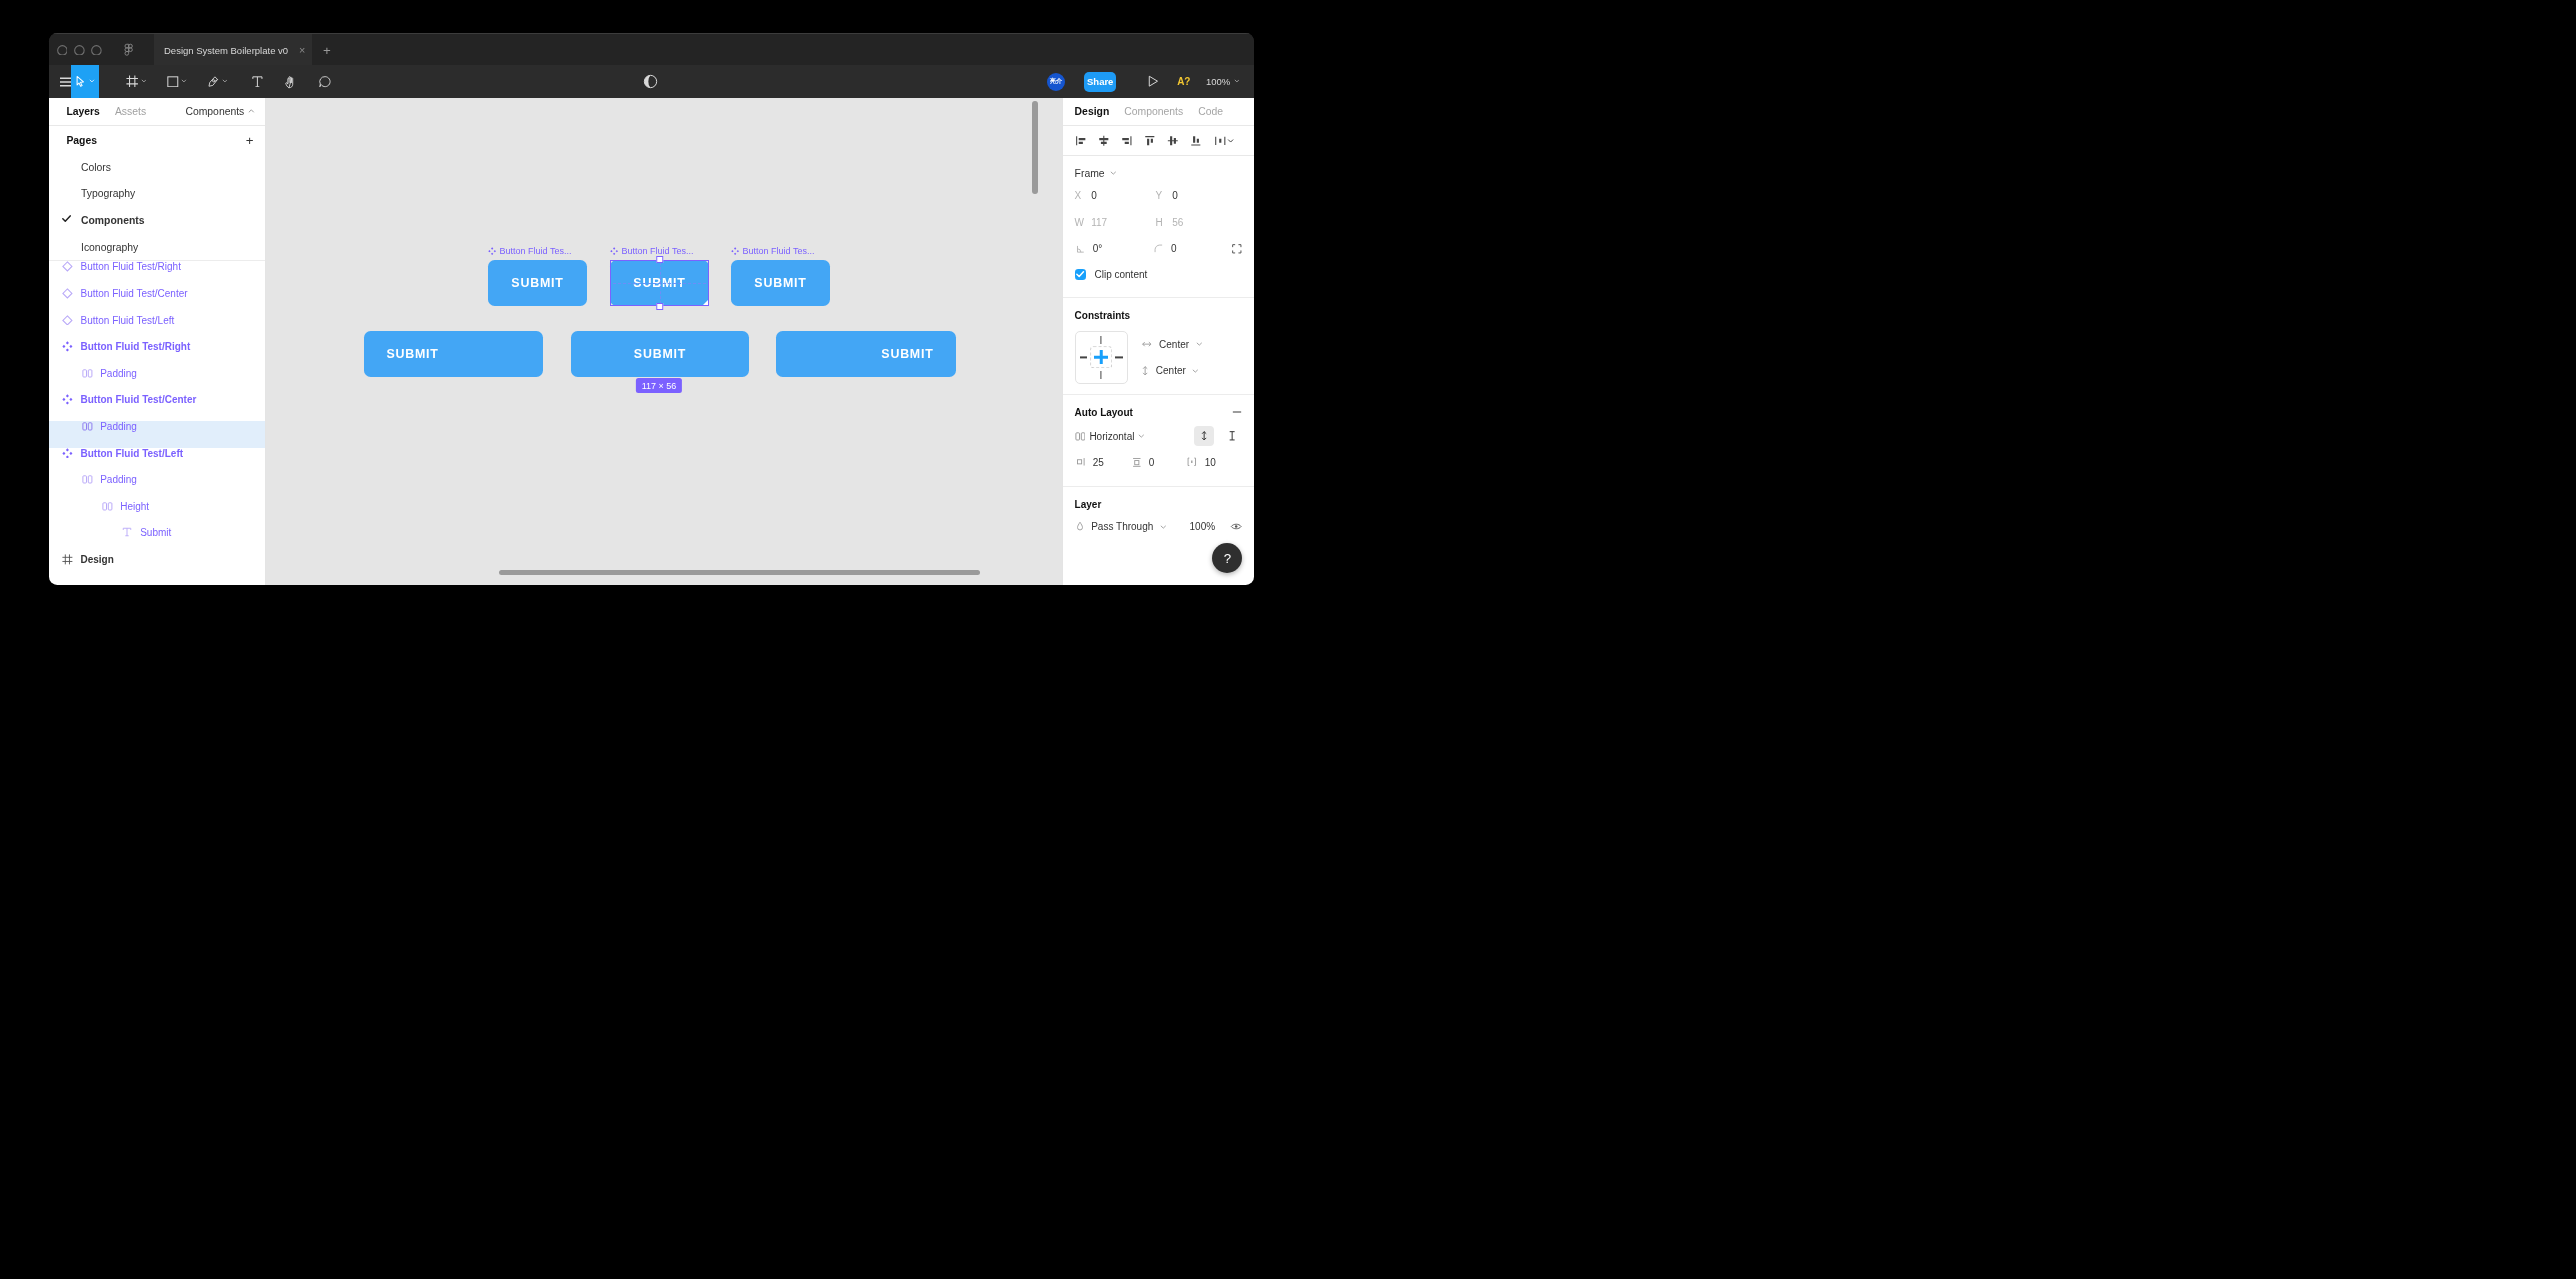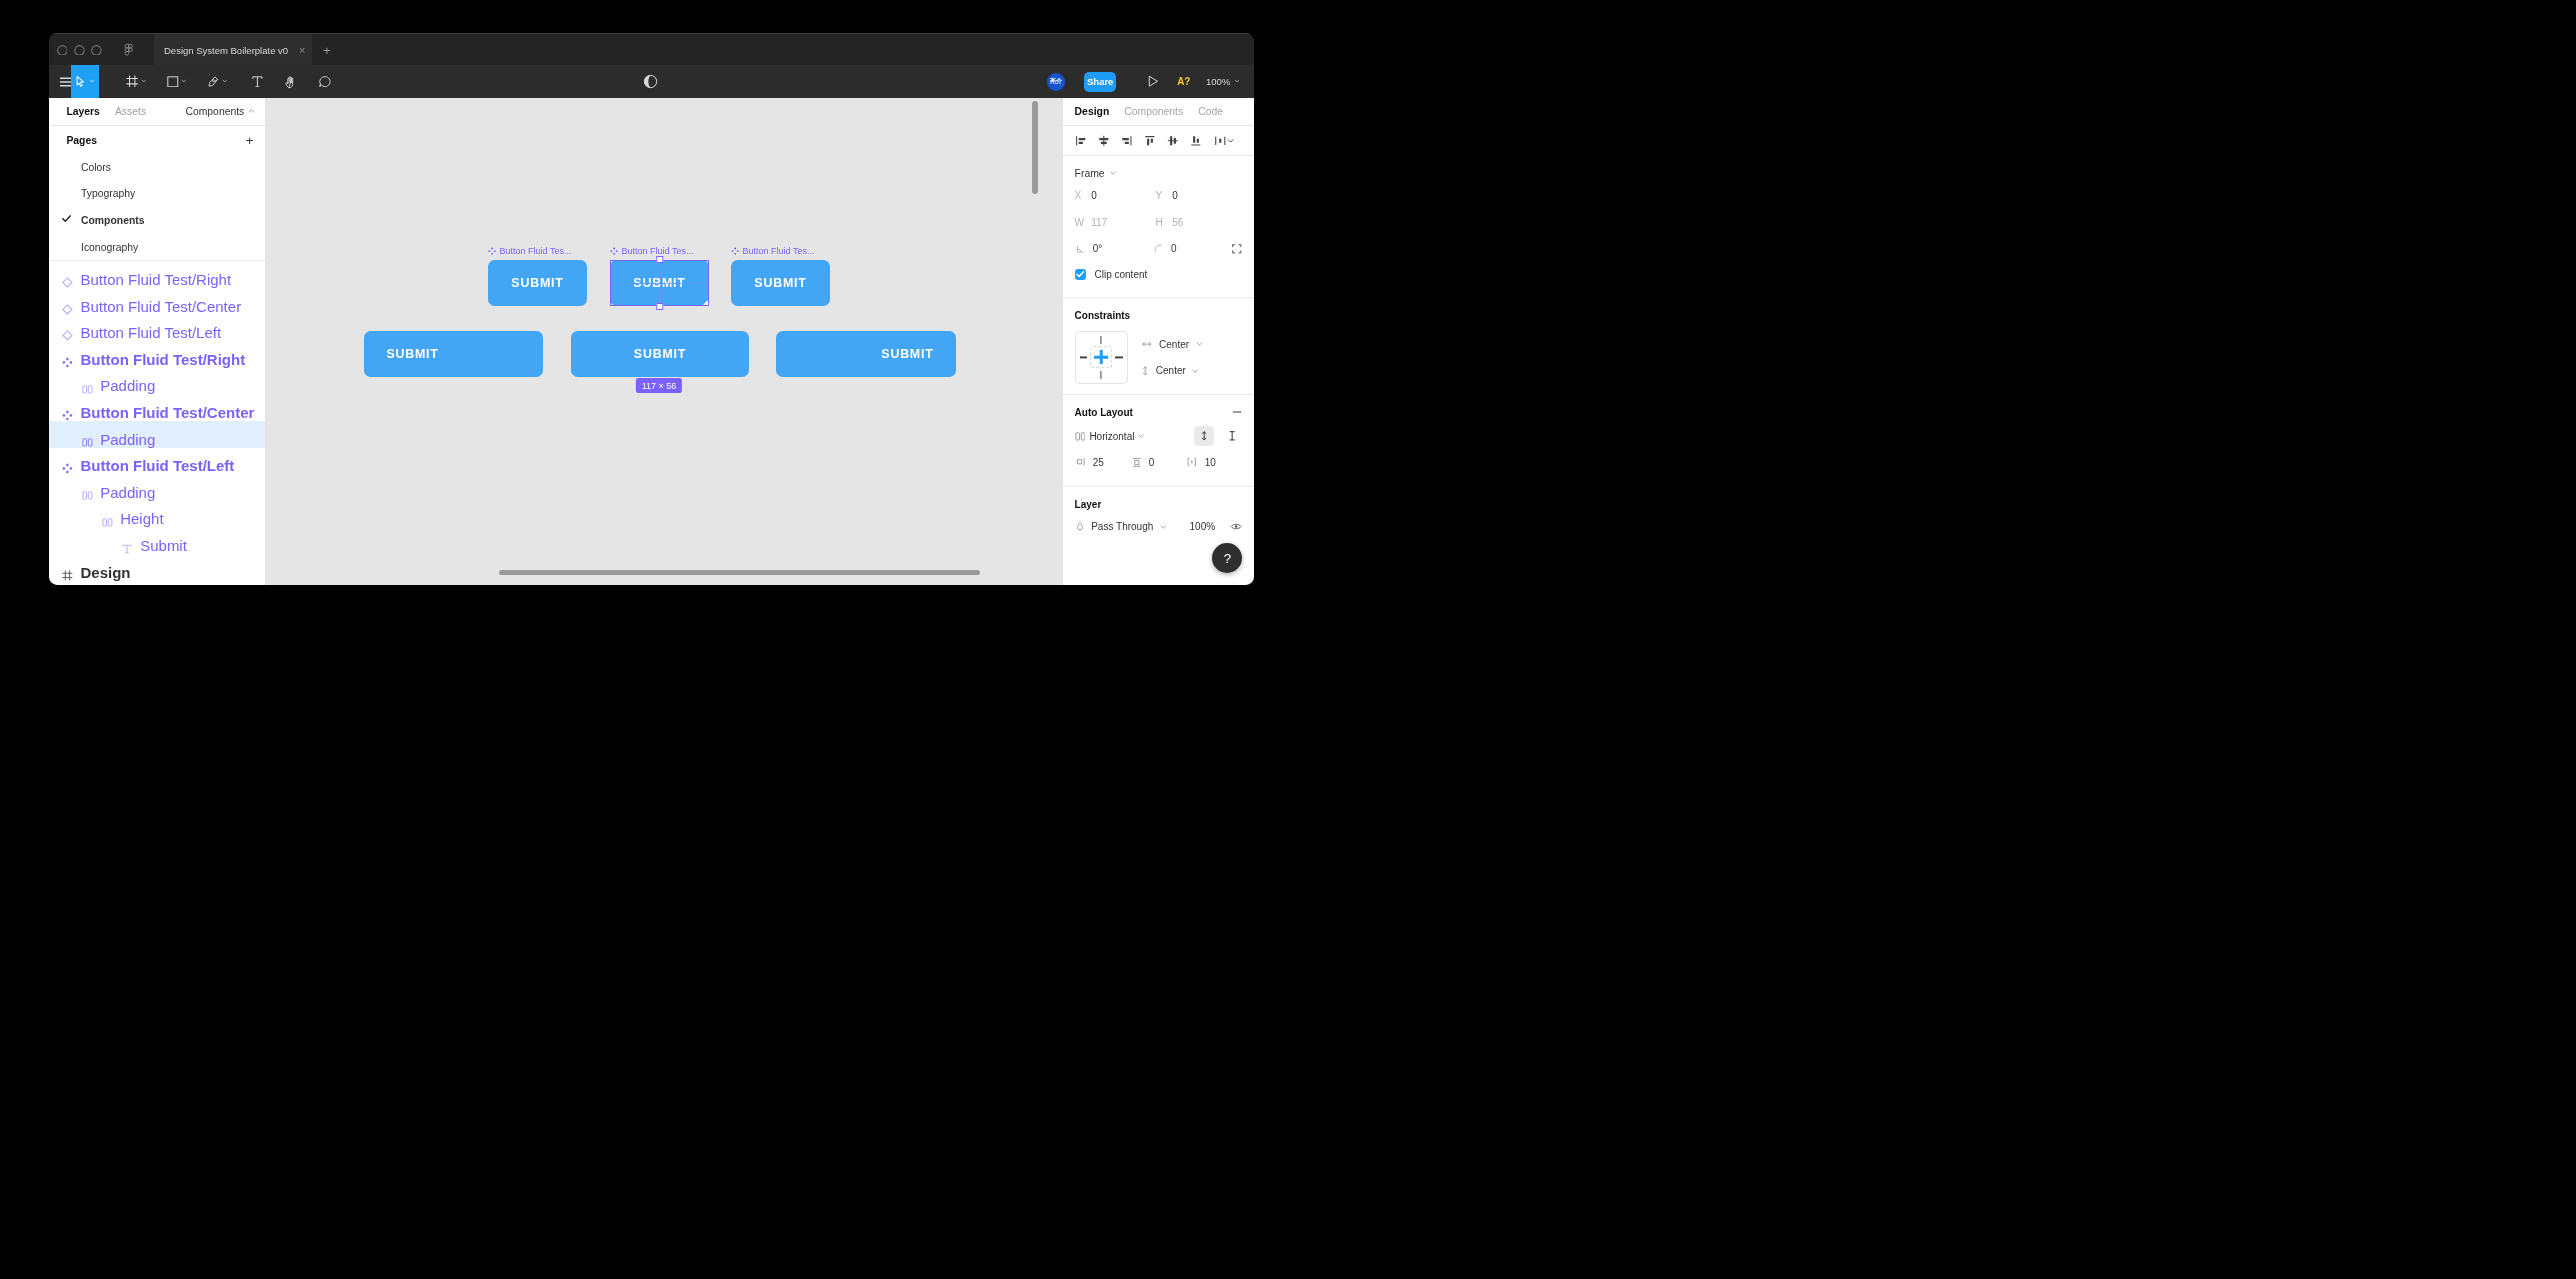--- a/index.html
+++ b/index.html
@@ -53,21 +53,21 @@
   .lp-tab.assets { margin-left:15px; color:#a0a0a0; }
   .lp-components { margin-left:auto; margin-right:10px; display:flex; align-items:center; gap:4.1px;
                    font-size:10.4px; color:#333; }
   .lp-pages-head { height:28px; display:flex; align-items:center; }
   .lp-pages-title { margin-left:17.4px; font-size:10.4px; font-weight:bold; color:#111; }
   .lp-add { margin-left:auto; margin-right:11.6px; font-size:13.3px; color:#333; }
   .lp-page-row { height:26.6px; display:flex; align-items:center; position:relative;
                  font-size:10.4px; color:#333; padding-left:32px; }
   .lp-page-row .check { position:absolute; left:13.3px; top:8.3px; }
   .lp-divider { border-top:0.8px solid #ececec; }
-  .lr { height:26.6px; display:flex; align-items:flex-end; gap:6.6px; font-size:15px; color:#7b61ff; }
+  .lr { height:26.6px; display:flex; align-items:flex-start; gap:6.6px; font-size:10px; color:#7b61ff; }
   .lr .licon { flex:0 0 11.6px; display:flex; }
   .lr.bold { font-weight:bold; }
   .lr.dark { color:#333; }
   .lr.sel { background:#e1eefb; }
   .ind0 { padding-left:13.3px; } .ind1 { padding-left:33px; }
   .ind2 { padding-left:53px; } .ind3 { padding-left:73px; }
 
   
   .inst-label { position:absolute; top:148px; display:flex; align-items:center; gap:3.3px;
                 color:#7b61ff; font-size:9px; width:96px; white-space:nowrap; }

